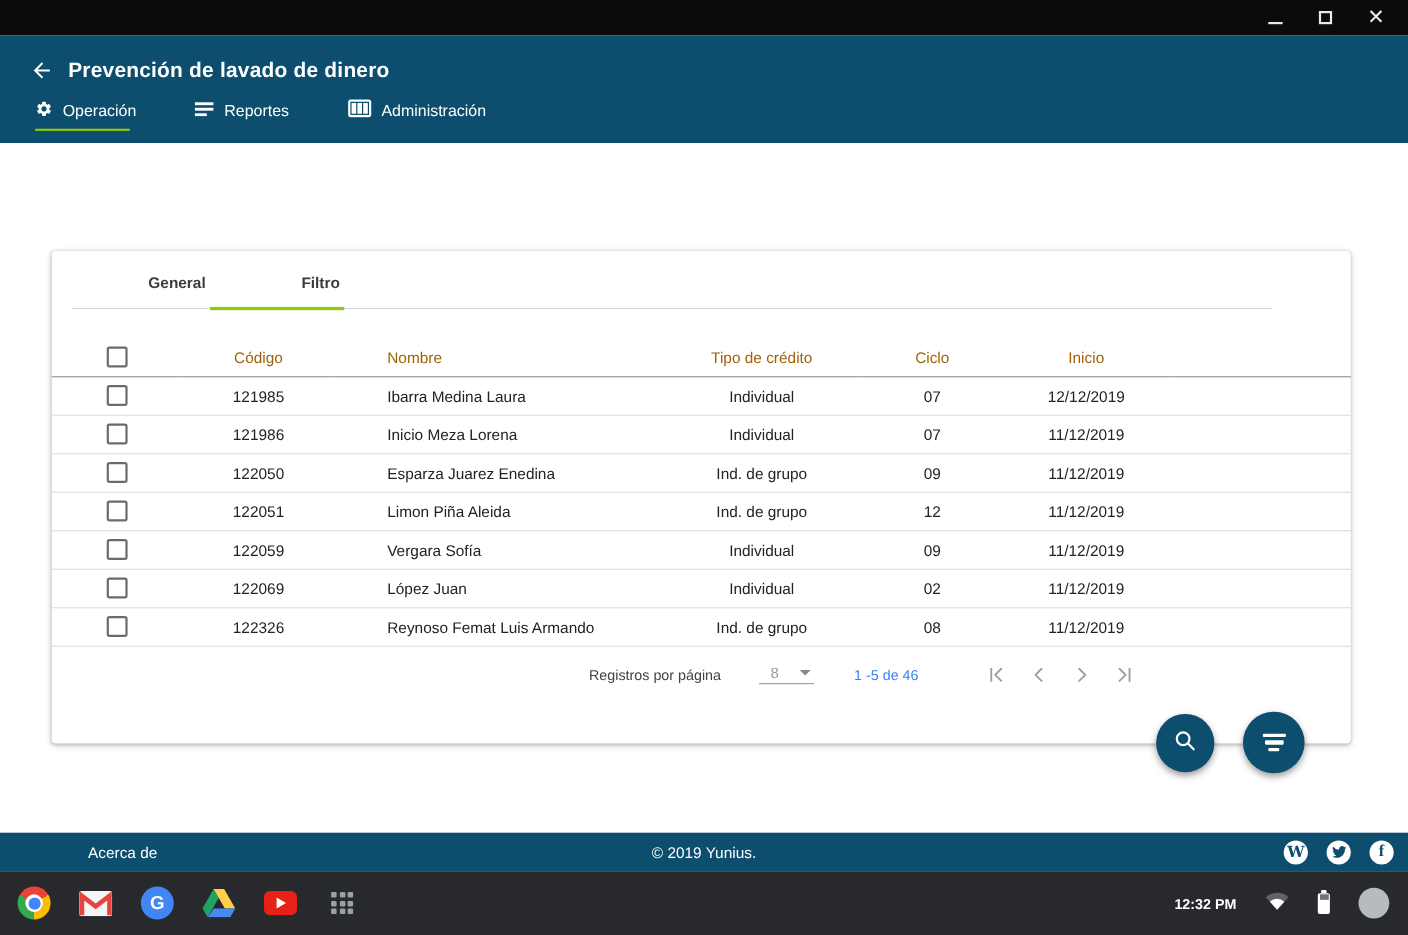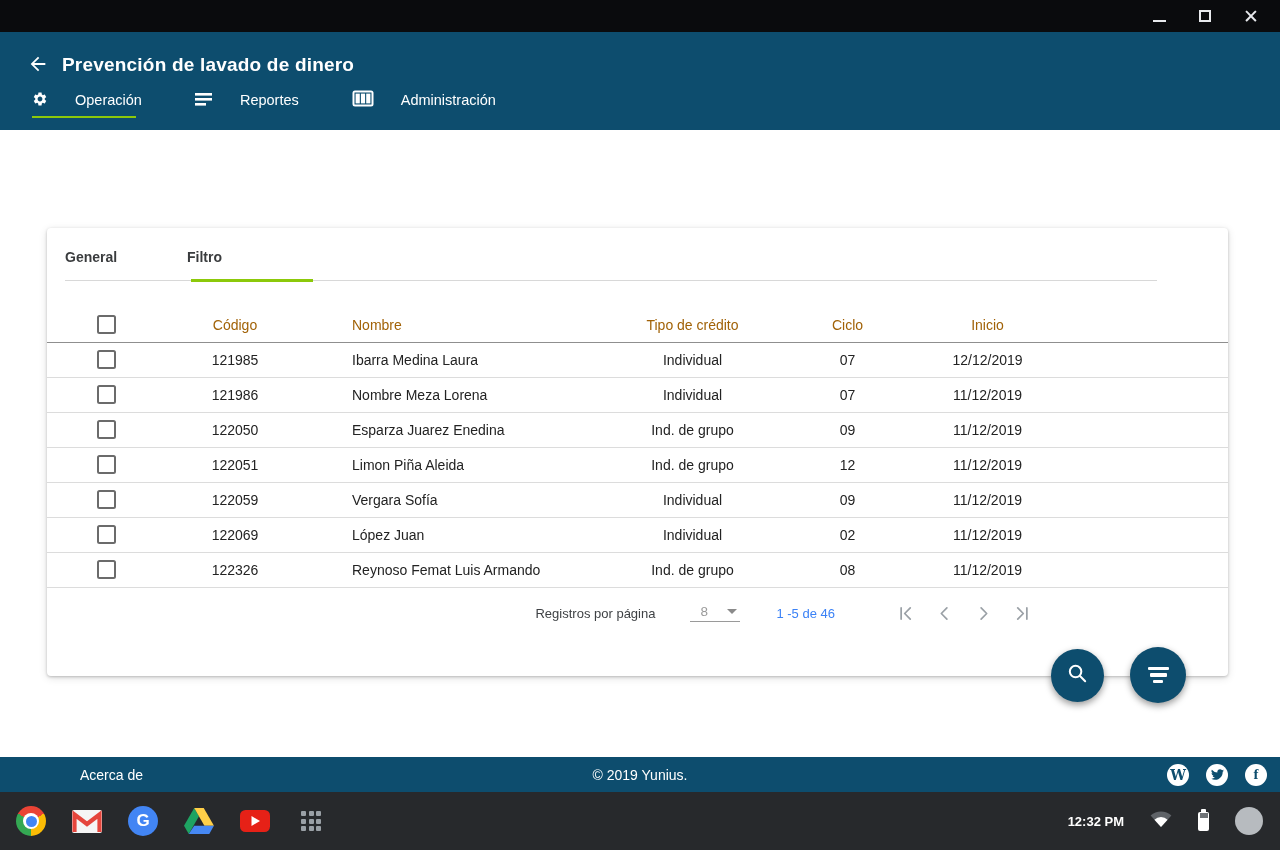--- a/index.html
+++ b/index.html
@@ -20,32 +20,32 @@
   .win-minimize span { width:13px; height:2px; background:#e8eaed; display:block; margin-top:10px; }
   .win-maximize span { width:12px; height:12px; border:2px solid #e8eaed; display:block; }
   .win-close span { color:#e8eaed; font-size:19px; line-height:1; }
 
   
   .appheader { height:98px; background:#0d4d6e; padding:14px 0 0 0; position:relative; }
   .header-row1 { display:flex; align-items:flex-end; padding-left:26px; height:30px; }
   .back-btn { width:24px; height:24px; display:flex; align-items:center; justify-content:center; cursor:pointer; }
   .app-title { color:#fff; font-size:19px; font-weight:bold; margin-left:12px; letter-spacing:.2px; }
   .nav-row { display:flex; padding-left:32px; margin-top:14px; column-gap:53px; }
-  .nav-item { display:flex; align-items:center; gap:27px; color:#fff; font-size:14.5px; position:relative; padding-bottom:8px; cursor:pointer; }
+  .nav-item { display:flex; align-items:center; gap:9px; color:#fff; font-size:14.5px; position:relative; padding-bottom:8px; cursor:pointer; }
   .nav-item.active::after { content:""; position:absolute; left:0; right:6px; bottom:0; height:2.5px; background:#8cc90a; }
 
   
   .main { height:627px; background:#fff; position:relative; }
   .card {
     position:absolute; left:47px; top:98px; width:1181px; height:448px;
     background:#fff; border-radius:4px;
     box-shadow:0 1px 3px rgba(0,0,0,.22), 0 2px 8px rgba(0,0,0,.12);
   }
   .tabbar { display:flex; padding-top:21px; margin:0 71px 0 18px; border-bottom:1px solid #d8d8d8; }
-  .tab { width:122px; text-align:left; font-size:14px; font-weight:bold; color:#3a3c3e; padding-bottom:15px; position:relative; cursor:pointer; }
+  .tab { width:122px; text-align:right; font-size:14px; font-weight:bold; color:#3a3c3e; padding-bottom:15px; position:relative; cursor:pointer; }
   .tab.active::after { content:""; position:absolute; left:4px; right:-4px; bottom:-2px; height:3px; background:#8cc90a; }
 
   table.grid { border-collapse:collapse; width:1181px; margin-top:27px; table-layout:fixed; }
   table.grid th, table.grid td { font-weight:normal; font-size:14px; padding:0; }
   table.grid thead th { height:34px; color:#a16207; border-bottom:1px solid #8f8f8f; }
   table.grid tbody td { height:35px; color:#232323; border-bottom:1px solid #dcdcdc; }
   .c-center { text-align:center; }
   .c-name { text-align:left; padding-left:47px !important; }
   th.sortable { color:#1b6ca0; cursor:pointer; }
   .checkbox { display:inline-block; width:19px; height:19px; border:2px solid #6b6b6b; border-radius:2.5px; background:#fff; cursor:pointer; vertical-align:middle; }
@@ -188,21 +188,21 @@
           <td class="c-center">121985</td>
           <td class="c-name">Ibarra Medina Laura</td>
           <td class="c-center">Individual</td>
           <td class="c-center">07</td>
           <td class="c-center">12/12/2019</td>
           <td></td>
         </tr>
         <tr>
           <td class="c-center"><span class="checkbox"></span></td>
           <td class="c-center">121986</td>
-          <td class="c-name">Nombre Meza Lorena</td>
+          <td class="c-name">Inicio Meza Lorena</td>
           <td class="c-center">Individual</td>
           <td class="c-center">07</td>
           <td class="c-center">11/12/2019</td>
           <td></td>
         </tr>
         <tr>
           <td class="c-center"><span class="checkbox"></span></td>
           <td class="c-center">122050</td>
           <td class="c-name">Esparza Juarez Enedina</td>
           <td class="c-center">Ind. de grupo</td>

